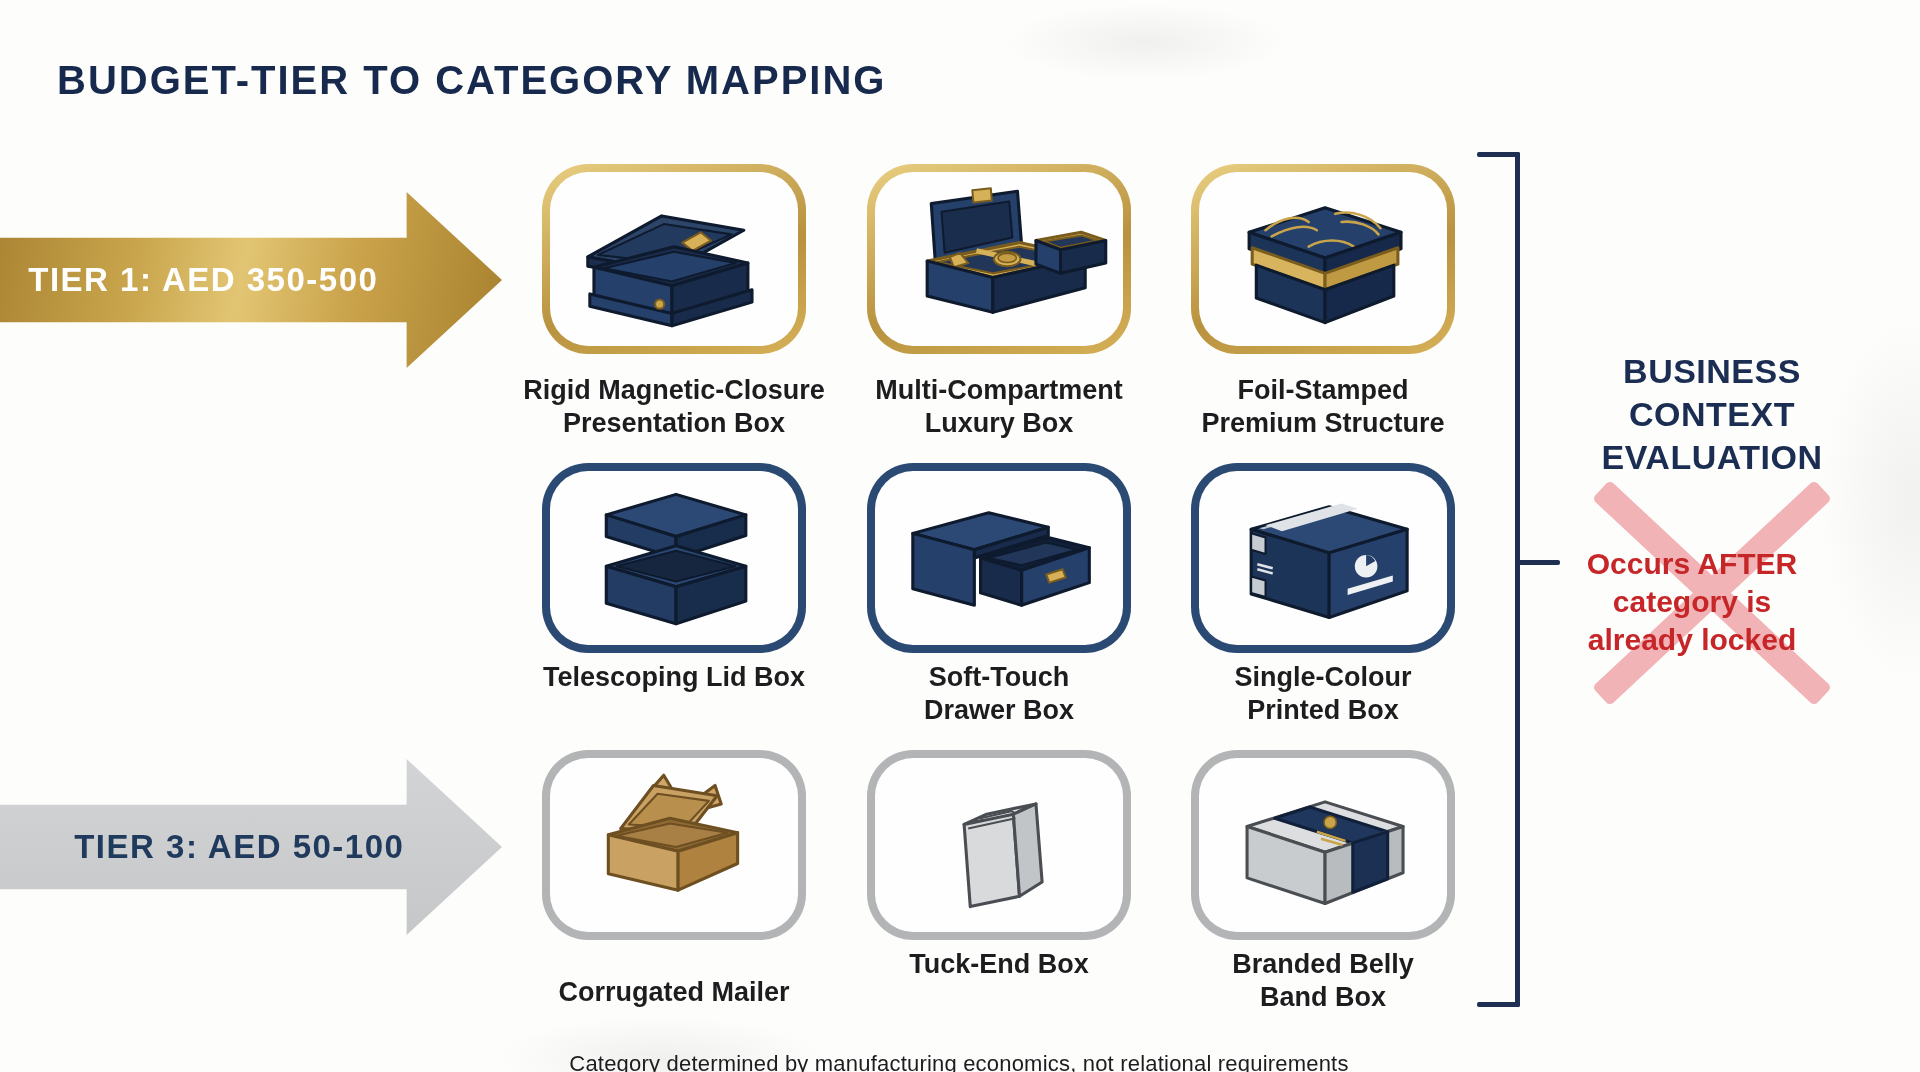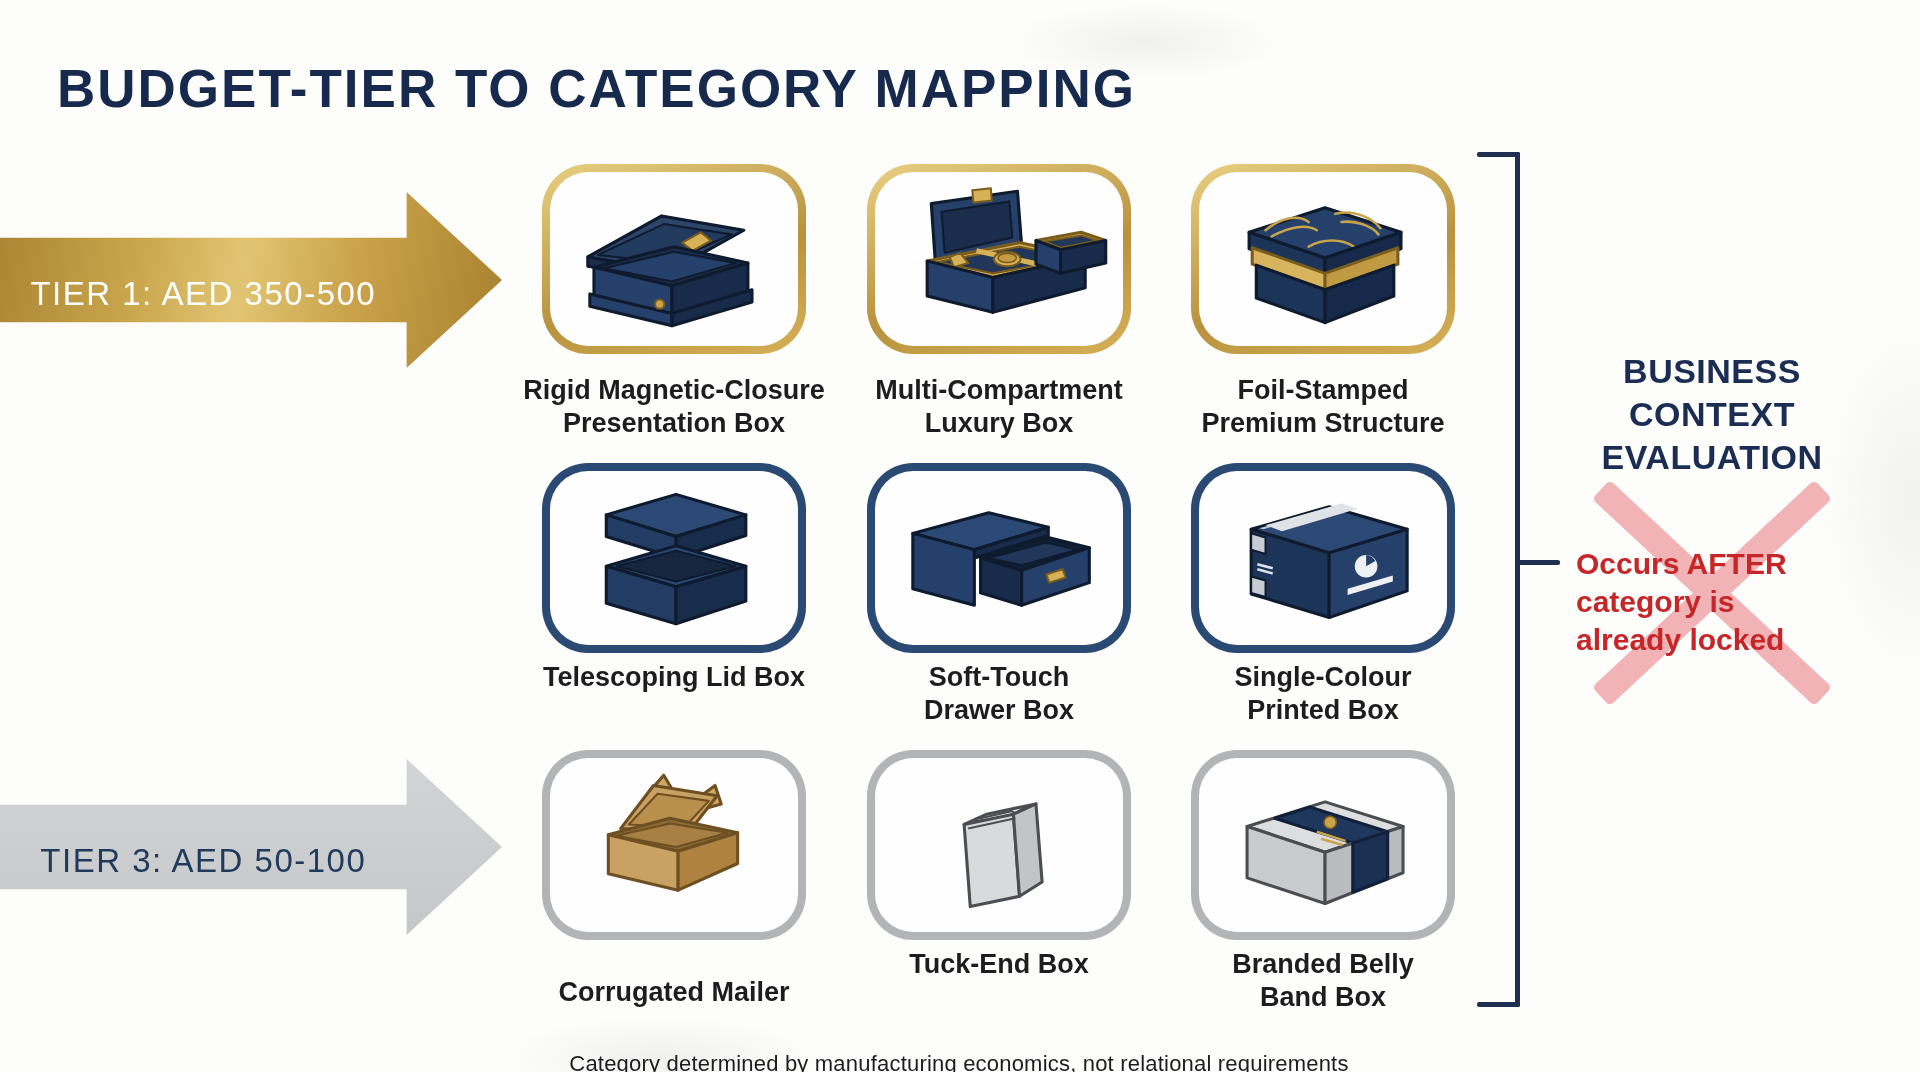--- a/index.html
+++ b/index.html
@@ -3,52 +3,52 @@
 <meta charset="utf-8">
 <style>
   html,body{margin:0;padding:0;background:#ffffff;}
   .stage{position:relative;width:1920px;height:1072px;overflow:hidden;
     background:
       radial-gradient(ellipse 200px 55px at 1145px 42px, #f0f0ee 0%, rgba(240,240,238,0) 70%),
       radial-gradient(ellipse 230px 60px at 660px 1058px, #f0f0ee 0%, rgba(240,240,238,0) 70%),
       radial-gradient(ellipse 130px 260px at 1912px 500px, #f1f1ef 0%, rgba(241,241,239,0) 70%),
       #fdfdfc;
     font-family:"Liberation Sans","DejaVu Sans",sans-serif;}
-  .title{position:absolute;left:57px;top:58px;font-size:53px;font-weight:800;
+  .title{position:absolute;left:57px;top:58px;font-size:40px;font-weight:800;
     color:#172a4d;letter-spacing:2px;}
   
   .arrow{position:absolute;left:0;width:502px;height:176px;
     clip-path:polygon(0 26%,81% 26%,81% 0,100% 50%,81% 100%,81% 74%,0 74%);}
   .arrow.gold{top:192px;background:linear-gradient(100deg,#ab8433 0%,#c9a64d 28%,#e2c573 48%,#c9a24a 70%,#a8812f 100%);}
   .arrow.navy{top:474px;background:linear-gradient(180deg,#34527c 0%,#2c4568 55%,#263d5e 100%);}
   .arrow.gray{top:759px;background:linear-gradient(180deg,#d3d4d5 0%,#c6c7c8 100%);}
   .arrow-label{position:absolute;left:0;top:26%;height:48%;width:81%;display:flex;
-    align-items:center;justify-content:center;font-size:33px;font-weight:400;letter-spacing:1.5px;margin-top:14px;}
+    align-items:center;justify-content:center;font-size:33px;font-weight:700;letter-spacing:1.5px;}
   .arrow.gold .arrow-label,.arrow.navy .arrow-label{color:#ffffff;}
-  .arrow.gray .arrow-label{color:#1f3a5c;}
+  .arrow.gray .arrow-label{color:#1f3a5c;padding-left:36px;}
   
   .card{position:absolute;width:264px;height:190px;border-radius:46px;padding:8px;box-sizing:border-box;}
   .card.gold{background:linear-gradient(160deg,#e9cf82 0%,#b8923e 58%,#d6b158 100%);}
   .card.navy{background:#2b4a73;}
   .card.gray{background:#b2b4b6;}
   .card-inner{width:100%;height:100%;border-radius:38px;background:#fefefe;
     display:flex;align-items:center;justify-content:center;overflow:hidden;}
   .card-inner svg{width:226px;height:156px;}
   .card-label{position:absolute;width:340px;text-align:center;font-size:27px;font-weight:700;
     color:#1d1d1f;line-height:1.22;white-space:pre-line;}
   
   .bracket-line{position:absolute;background:#1e2f52;border-radius:2px;}
   
   .eval-heading{position:absolute;left:1560px;top:350px;width:304px;text-align:center;
     font-size:34px;font-weight:800;color:#1b2d52;line-height:1.26;white-space:pre-line;letter-spacing:0.5px;}
   .eval-x{position:absolute;left:1560px;top:478px;width:304px;height:230px;z-index:1;}
   .eval-x .xbar{position:absolute;left:0;top:102px;width:304px;height:26px;background:#f2b3b6;border-radius:5px;}
   .eval-x .xbar.a{transform:rotate(43deg);}
   .eval-x .xbar.b{transform:rotate(-43deg);}
-  .eval-note{position:absolute;left:1576px;top:545px;width:320px;text-align:left;z-index:2;
+  .eval-note{position:absolute;left:1532px;top:545px;width:320px;text-align:center;z-index:2;
     font-size:30px;font-weight:700;color:#c62628;line-height:1.27;white-space:pre-line;}
   .footer-caption{position:absolute;left:459px;top:1034px;width:1000px;text-align:center;
     font-size:22px;font-weight:500;color:#1d1d1f;letter-spacing:0.2px;margin-top:17px;}
 </style>
 </head>
 <body>
 
 <div class="stage">
 
   <div class="title">BUDGET-TIER TO CATEGORY MAPPING</div>

